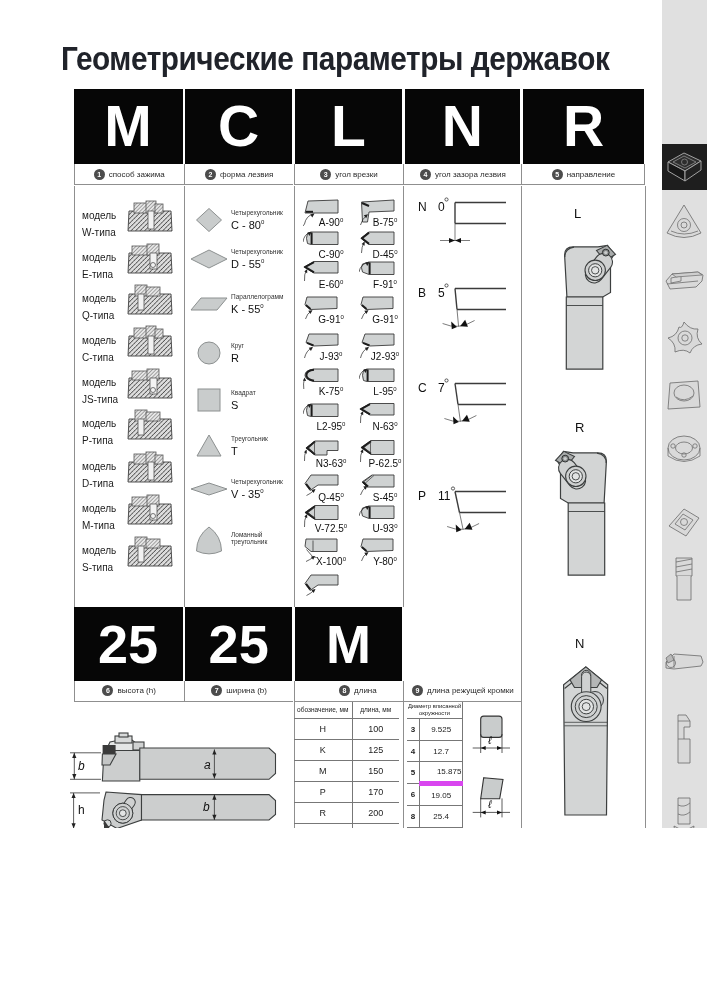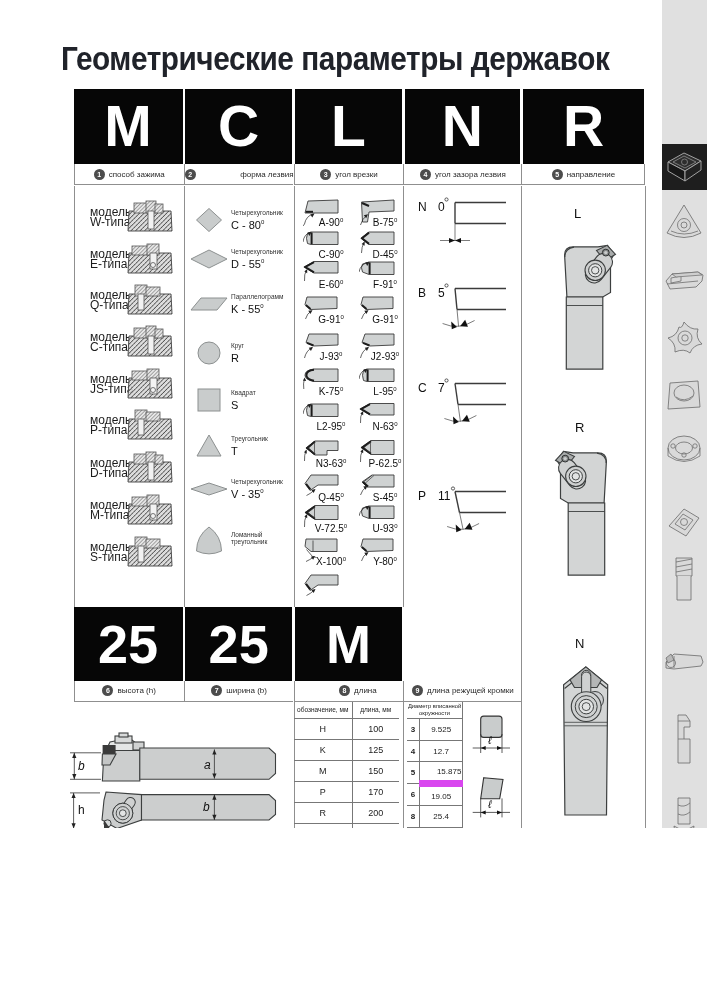--- a/index.html
+++ b/index.html
@@ -2,42 +2,42 @@
 <html><head><meta charset="utf-8">
 <style>
 html,body{margin:0;padding:0;}
 body{width:707px;height:1000px;background:#fff;font-family:"Liberation Sans",sans-serif;overflow:hidden;}
 #page{position:relative;width:707px;height:828px;overflow:hidden;}
 .abs{position:absolute;}
 .blk{position:absolute;background:#060606;color:#fff;font-weight:bold;display:flex;align-items:center;justify-content:center;}
 .lblcell{position:absolute;border-left:1px solid #8f8f8f;border-bottom:1px solid #8f8f8f;display:flex;align-items:center;justify-content:center;font-size:8px;color:#2a2a2a;}
 .num{display:inline-block;width:11px;height:11px;border-radius:50%;background:#4c4c4c;color:#fff;font-size:7px;font-weight:bold;text-align:center;line-height:11px;margin-right:4px;flex:none;}
 .vline{position:absolute;width:1px;background:#8f8f8f;}
-.c1txt{position:absolute;font-size:12px;line-height:10px;color:#1c1c1c;margin-left:8px;}
+.c1txt{position:absolute;font-size:10px;line-height:17px;color:#1c1c1c;}
 .s2name{position:absolute;font-size:6.5px;color:#333;}
 .s2code{position:absolute;font-size:11px;color:#111;}
 .c3lbl{position:absolute;font-size:10px;color:#101010;text-align:center;white-space:nowrap;transform:translateX(-50%);}
 sup{font-size:6px;line-height:0;}
 .c5lbl{position:absolute;font-size:13px;color:#101010;}
 </style></head><body>
 <div id="page">
 
 <div class="abs" style="left:662px;top:0;width:45px;height:1000px;background:#e0e0e0;"></div>
 <div class="abs" style="left:661.5px;top:144px;width:45.5px;height:46px;background:#1e1e1e;"></div>
 <div class="abs" style="left:61px;top:39.3px;font-size:34px;font-weight:bold;color:#20232a;letter-spacing:-0.5px;transform:scaleX(0.875);transform-origin:0 0;white-space:nowrap;">Геометрические параметры державок</div>
 <div class="blk" style="left:73.5px;top:89px;width:109.0px;height:74.6px;font-size:57px;">M</div>
 <div class="blk" style="left:185.10000000000002px;top:89px;width:107.09999999999997px;height:74.6px;font-size:57px;">C</div>
 <div class="blk" style="left:294.8px;top:89px;width:107.19999999999999px;height:74.6px;font-size:57px;">L</div>
 <div class="blk" style="left:404.6px;top:89px;width:115.5px;height:74.6px;font-size:57px;">N</div>
 <div class="blk" style="left:522.6999999999999px;top:89px;width:121.80000000000007px;height:74.6px;font-size:57px;">R</div>
 <div class="lblcell" style="left:73.5px;top:163.6px;width:109.30000000000001px;height:20.900000000000006px;">
       <span class="num">1</span>
       <span>способ зажима</span>
     </div>
-<div class="lblcell" style="left:183.8px;top:163.6px;width:108.69999999999999px;height:20.900000000000006px;justify-content:space-between;">
+<div class="lblcell" style="left:183.8px;top:163.6px;width:108.69999999999999px;height:20.900000000000006px;">
       <span class="num">2</span>
       <span>форма лезвия</span>
     </div>
 <div class="lblcell" style="left:293.5px;top:163.6px;width:108.80000000000001px;height:20.900000000000006px;">
       <span class="num">3</span>
       <span>угол врезки</span>
     </div>
 <div class="lblcell" style="left:403.3px;top:163.6px;width:117.09999999999997px;height:20.900000000000006px;">
       <span class="num">4</span>
       <span>угол зазора лезвия</span>
@@ -542,21 +542,21 @@
         <tr style="height:21.8px;">
           <td style="border-bottom:1px solid #777;border-right:1px solid #777;width:18px;font-weight:bold;">3</td>
           <td style="border-bottom:1px solid #777;">9.525</td>
         </tr>
         <tr style="height:21.8px;">
           <td style="border-bottom:1px solid #777;border-right:1px solid #777;width:18px;font-weight:bold;">4</td>
           <td style="border-bottom:1px solid #777;">12.7</td>
         </tr>
         <tr style="height:21.8px;">
           <td style="border-bottom:1px solid #777;border-right:1px solid #777;width:18px;font-weight:bold;">5</td>
-          <td style="border-bottom:7px solid #d946ef;padding-left:17px;">15.875</td>
+          <td style="border-bottom:5px solid #d946ef;padding-left:17px;">15.875</td>
         </tr>
         <tr style="height:21.8px;">
           <td style="border-bottom:1px solid #777;border-right:1px solid #777;width:18px;font-weight:bold;">6</td>
           <td style="border-bottom:1px solid #777;">19.05</td>
         </tr>
         <tr style="height:21.8px;">
           <td style="border-bottom:1px solid #777;border-right:1px solid #777;width:18px;font-weight:bold;">8</td>
           <td style="border-bottom:1px solid #777;">25.4</td>
         </tr>
       </tbody>

